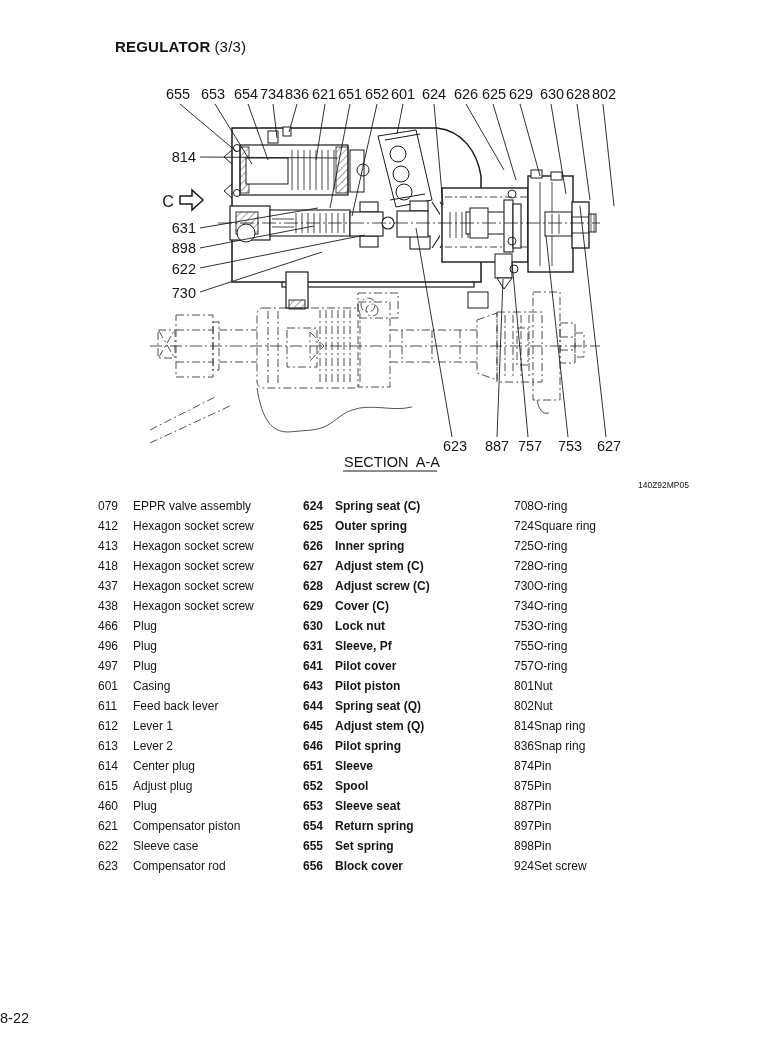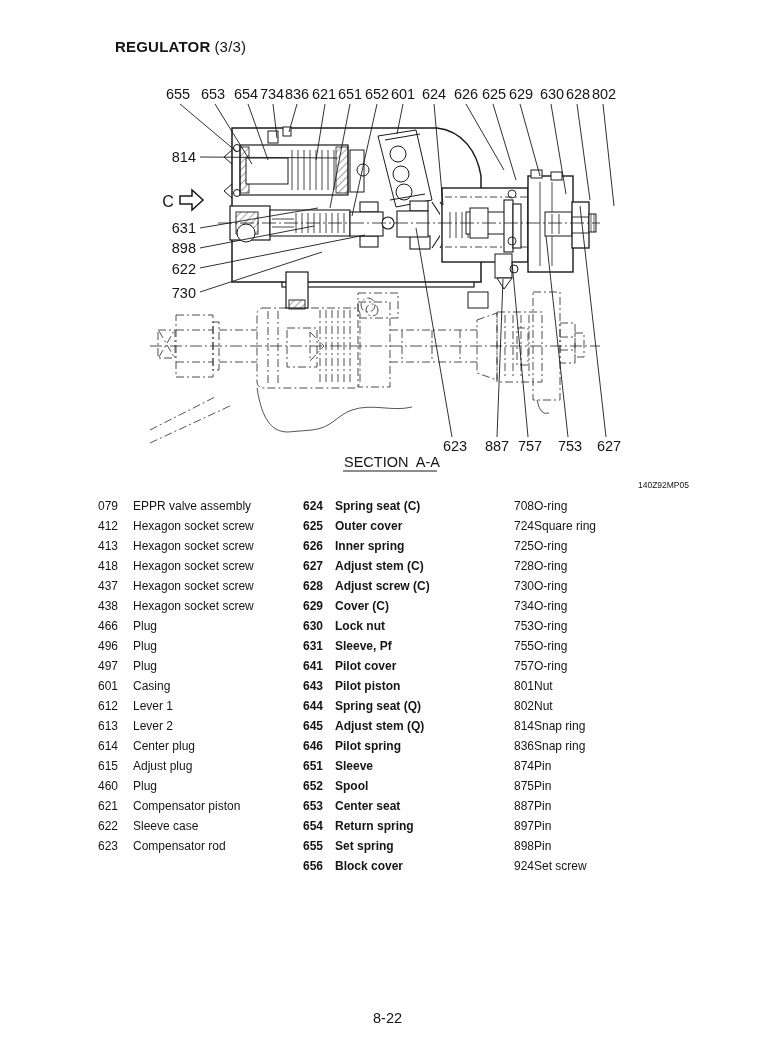--- a/index.html
+++ b/index.html
@@ -11,21 +11,21 @@
   .diagram-svg{position:absolute;left:0;top:0;}
   .parts{position:absolute;left:0;top:496px;width:775px;}
   .col{position:absolute;top:0;}
   .col1{left:98px;}
   .col2{left:303px;font-weight:bold;}
   .col3{left:503px;}
   .part-row{height:20px;line-height:20px;font-size:12px;white-space:nowrap;}
   .part-num{display:inline-block;width:35px;}
   .col2 .part-num{width:32px;}
   .col3 .part-num{width:31px;text-align:right;}
-  .pagenum{position:absolute;left:0;top:1010px;width:775px;text-align:center;font-size:14.5px;}
+  .pagenum{position:absolute;left:0;top:1010px;width:775px;font-size:14.5px;}
   text{font-family:"Liberation Sans", sans-serif;fill:#151515;}
   .callout{font-size:14.5px;}
   .seclabel{font-size:14.5px;white-space:pre;}
   .figcode{font-size:8.5px;}
 </style>
 </head>
 <body>
 
 <div class="page">
 
@@ -319,20 +319,23 @@
         </div>
 
         <div class="part-row">
           <span class="part-num">497</span><span class="part-name">Plug</span>
         </div>
 
         <div class="part-row">
           <span class="part-num">601</span><span class="part-name">Casing</span>
         </div>
 
+        <div class="part-row">
+          <span class="part-num">611</span><span class="part-name">Feed back lever</span>
+        </div>
 
         <div class="part-row">
           <span class="part-num">612</span><span class="part-name">Lever 1</span>
         </div>
 
         <div class="part-row">
           <span class="part-num">613</span><span class="part-name">Lever 2</span>
         </div>
 
         <div class="part-row">
@@ -360,21 +363,21 @@
         </div>
 
     </div>
     <div class="col col2">
 
         <div class="part-row">
           <span class="part-num">624</span><span class="part-name">Spring seat (C)</span>
         </div>
 
         <div class="part-row">
-          <span class="part-num">625</span><span class="part-name">Outer cover</span>
+          <span class="part-num">625</span><span class="part-name">Outer spring</span>
         </div>
 
         <div class="part-row">
           <span class="part-num">626</span><span class="part-name">Inner spring</span>
         </div>
 
         <div class="part-row">
           <span class="part-num">627</span><span class="part-name">Adjust stem (C)</span>
         </div>
 
@@ -416,21 +419,21 @@
 
         <div class="part-row">
           <span class="part-num">651</span><span class="part-name">Sleeve</span>
         </div>
 
         <div class="part-row">
           <span class="part-num">652</span><span class="part-name">Spool</span>
         </div>
 
         <div class="part-row">
-          <span class="part-num">653</span><span class="part-name">Center seat</span>
+          <span class="part-num">653</span><span class="part-name">Sleeve seat</span>
         </div>
 
         <div class="part-row">
           <span class="part-num">654</span><span class="part-name">Return spring</span>
         </div>
 
         <div class="part-row">
           <span class="part-num">655</span><span class="part-name">Set spring</span>
         </div>
 

